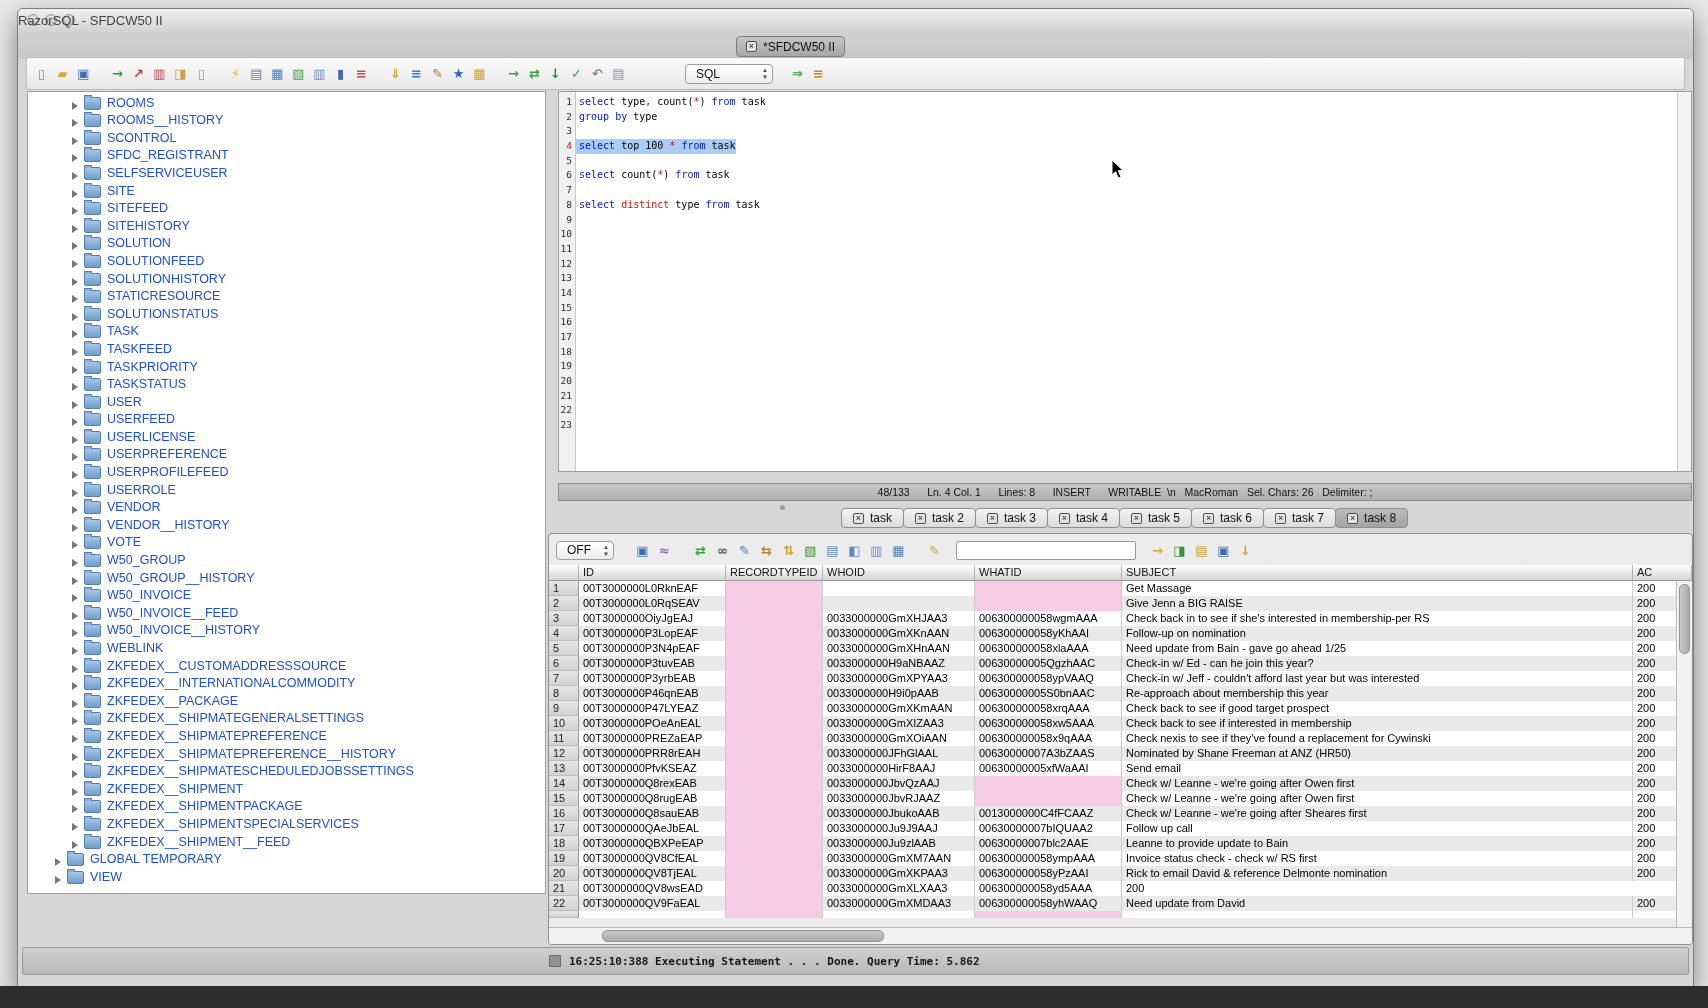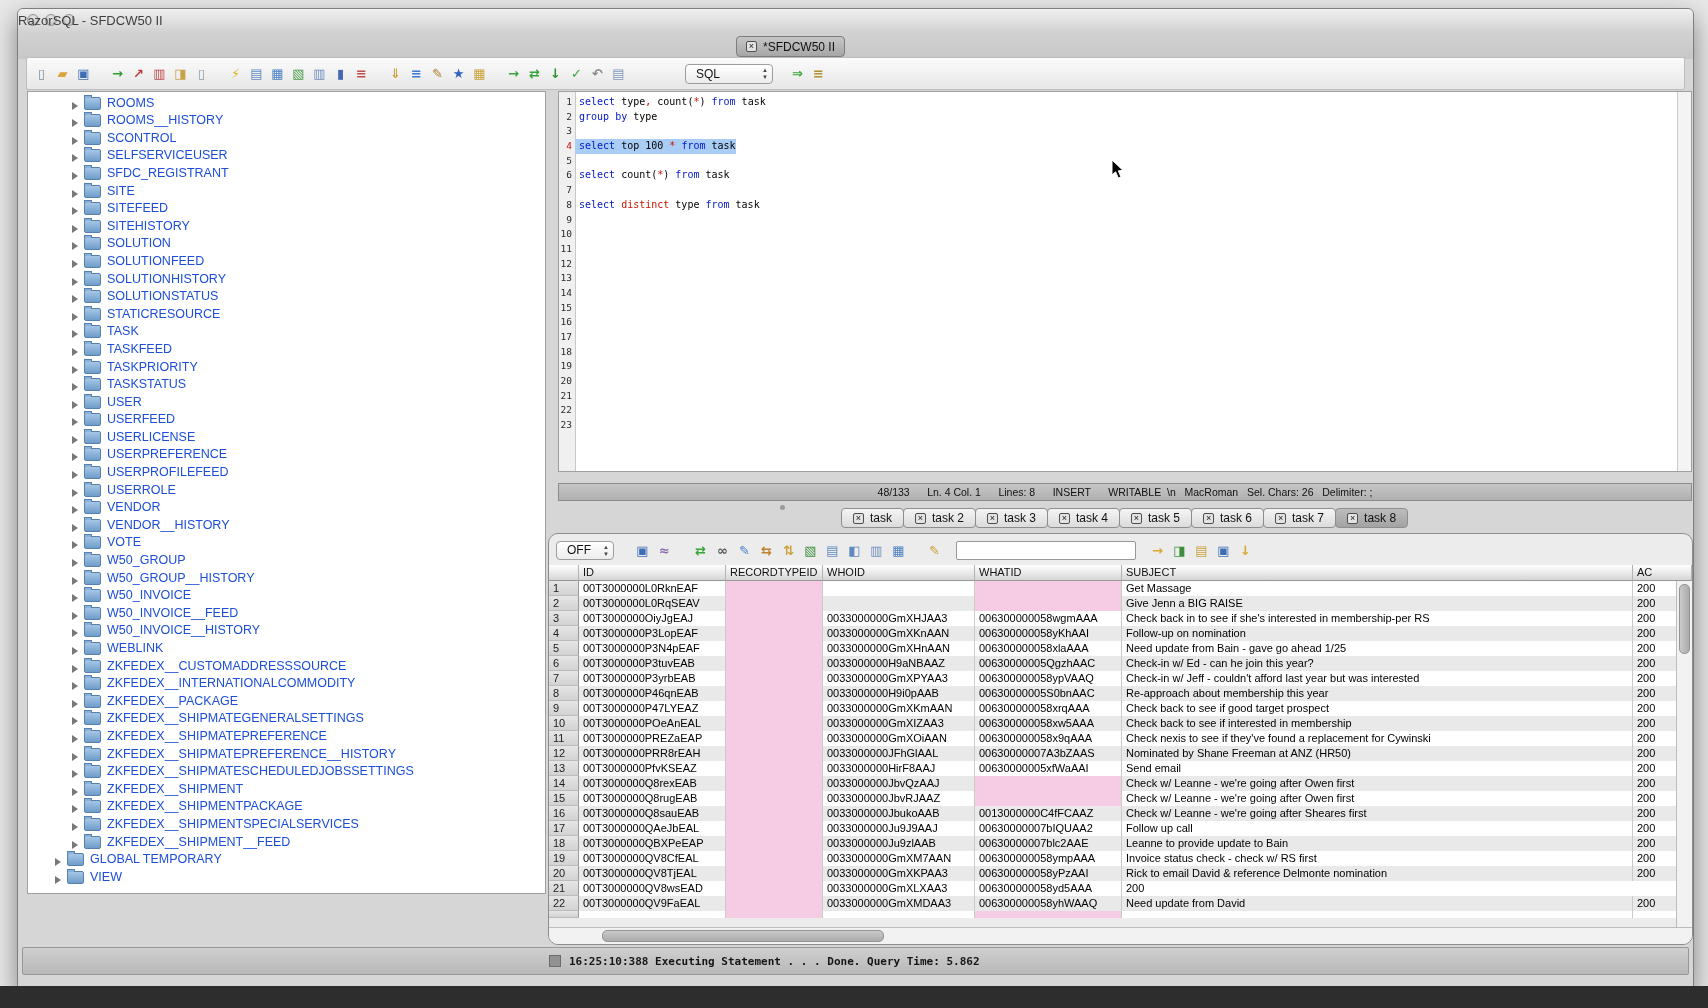--- a/index.html
+++ b/index.html
@@ -74,21 +74,21 @@
 
   
   #rtabs{position:absolute;left:540px;top:499px;width:1134px;height:22px;display:flex;justify-content:center;}
   .rtab{display:flex;align-items:center;gap:6px;height:20px;padding:0 11px;font-size:12px;color:#111;
         background:linear-gradient(#f4f4f4,#dcdcdc);border:1px solid #8e8e8e;border-radius:4px;margin-left:-1px;
         box-sizing:border-box;}
   .rtab.active{background:linear-gradient(#bcbcbc,#a3a3a3);}
 
   
   #results{position:absolute;left:530px;top:524px;width:1145px;height:412px;background:#ececec;
-           border:1px solid #8d8d8d;border-radius:10px;box-sizing:border-box;overflow:hidden;}
+           border:1px solid #8d8d8d;border-radius:4px;box-sizing:border-box;overflow:hidden;}
   #rtoolbar{position:absolute;left:0;top:2px;right:0;height:28px;display:flex;align-items:center;padding-left:7px;gap:5px;}
   #off-select{width:58px;height:19px;}
   #search-input{width:170px;height:17px;border:1px solid #979797;border-radius:2px;background:#fff;
                 font-size:11px;padding:0 4px;margin-left:8px;}
   .rgap{width:10px;height:1px;}
 
   #grid{position:absolute;left:0;top:31px;right:0;bottom:0;}
   .hrow{display:flex;height:16px;}
   .hcell{box-sizing:border-box;background:linear-gradient(#ffffff,#d6d6d6);border-right:1px solid #b2b2b2;
          border-bottom:1px solid #989898;font-size:11px;color:#111;padding:1px 0 4px 4px;overflow:hidden;white-space:nowrap;}
@@ -201,30 +201,30 @@
         <span class="tlabel">ROOMS__HISTORY</span>
       </div>
       <div class="trow lvl1">
         <span class="tri"></span>
         <span class="folder"></span>
         <span class="tlabel">SCONTROL</span>
       </div>
       <div class="trow lvl1">
         <span class="tri"></span>
         <span class="folder"></span>
+        <span class="tlabel">SFDC_REGISTRANT</span>
+      </div>
+      <div class="trow lvl1">
+        <span class="tri"></span>
+        <span class="folder"></span>
         <span class="tlabel">SELFSERVICEUSER</span>
       </div>
       <div class="trow lvl1">
         <span class="tri"></span>
         <span class="folder"></span>
-        <span class="tlabel">SFDC_REGISTRANT</span>
-      </div>
-      <div class="trow lvl1">
-        <span class="tri"></span>
-        <span class="folder"></span>
         <span class="tlabel">SITE</span>
       </div>
       <div class="trow lvl1">
         <span class="tri"></span>
         <span class="folder"></span>
         <span class="tlabel">SITEFEED</span>
       </div>
       <div class="trow lvl1">
         <span class="tri"></span>
         <span class="folder"></span>
@@ -241,26 +241,26 @@
         <span class="tlabel">SOLUTIONFEED</span>
       </div>
       <div class="trow lvl1">
         <span class="tri"></span>
         <span class="folder"></span>
         <span class="tlabel">SOLUTIONHISTORY</span>
       </div>
       <div class="trow lvl1">
         <span class="tri"></span>
         <span class="folder"></span>
+        <span class="tlabel">STATICRESOURCE</span>
+      </div>
+      <div class="trow lvl1">
+        <span class="tri"></span>
+        <span class="folder"></span>
         <span class="tlabel">SOLUTIONSTATUS</span>
-      </div>
-      <div class="trow lvl1">
-        <span class="tri"></span>
-        <span class="folder"></span>
-        <span class="tlabel">STATICRESOURCE</span>
       </div>
       <div class="trow lvl1">
         <span class="tri"></span>
         <span class="folder"></span>
         <span class="tlabel">TASK</span>
       </div>
       <div class="trow lvl1">
         <span class="tri"></span>
         <span class="folder"></span>
         <span class="tlabel">TASKFEED</span>

